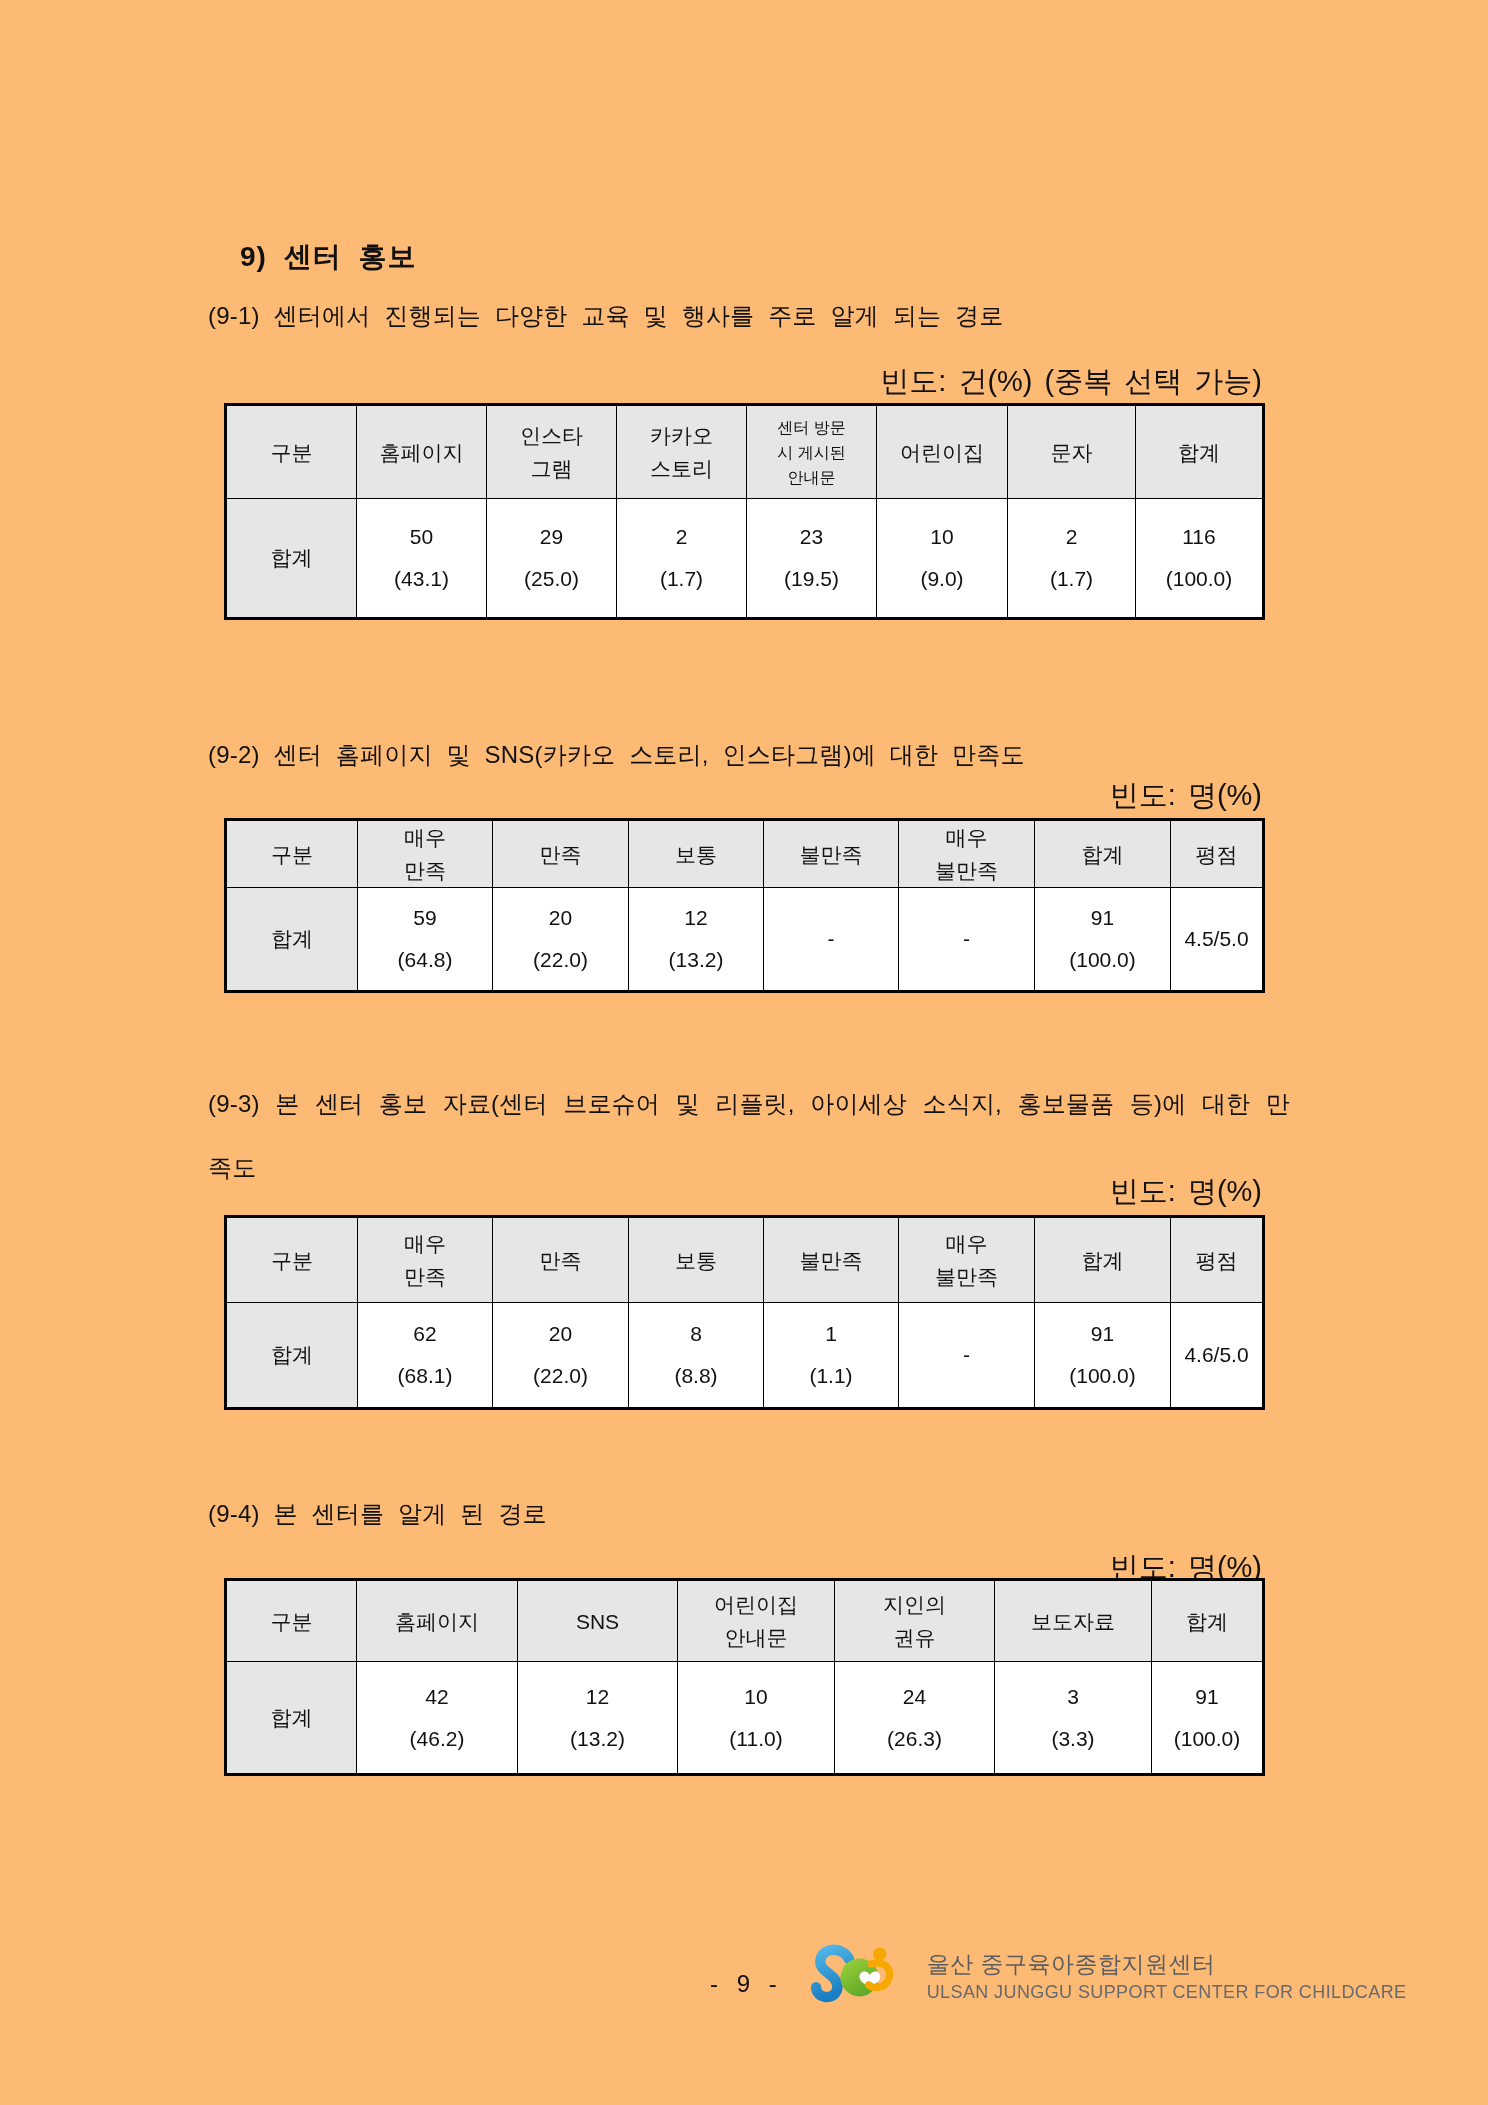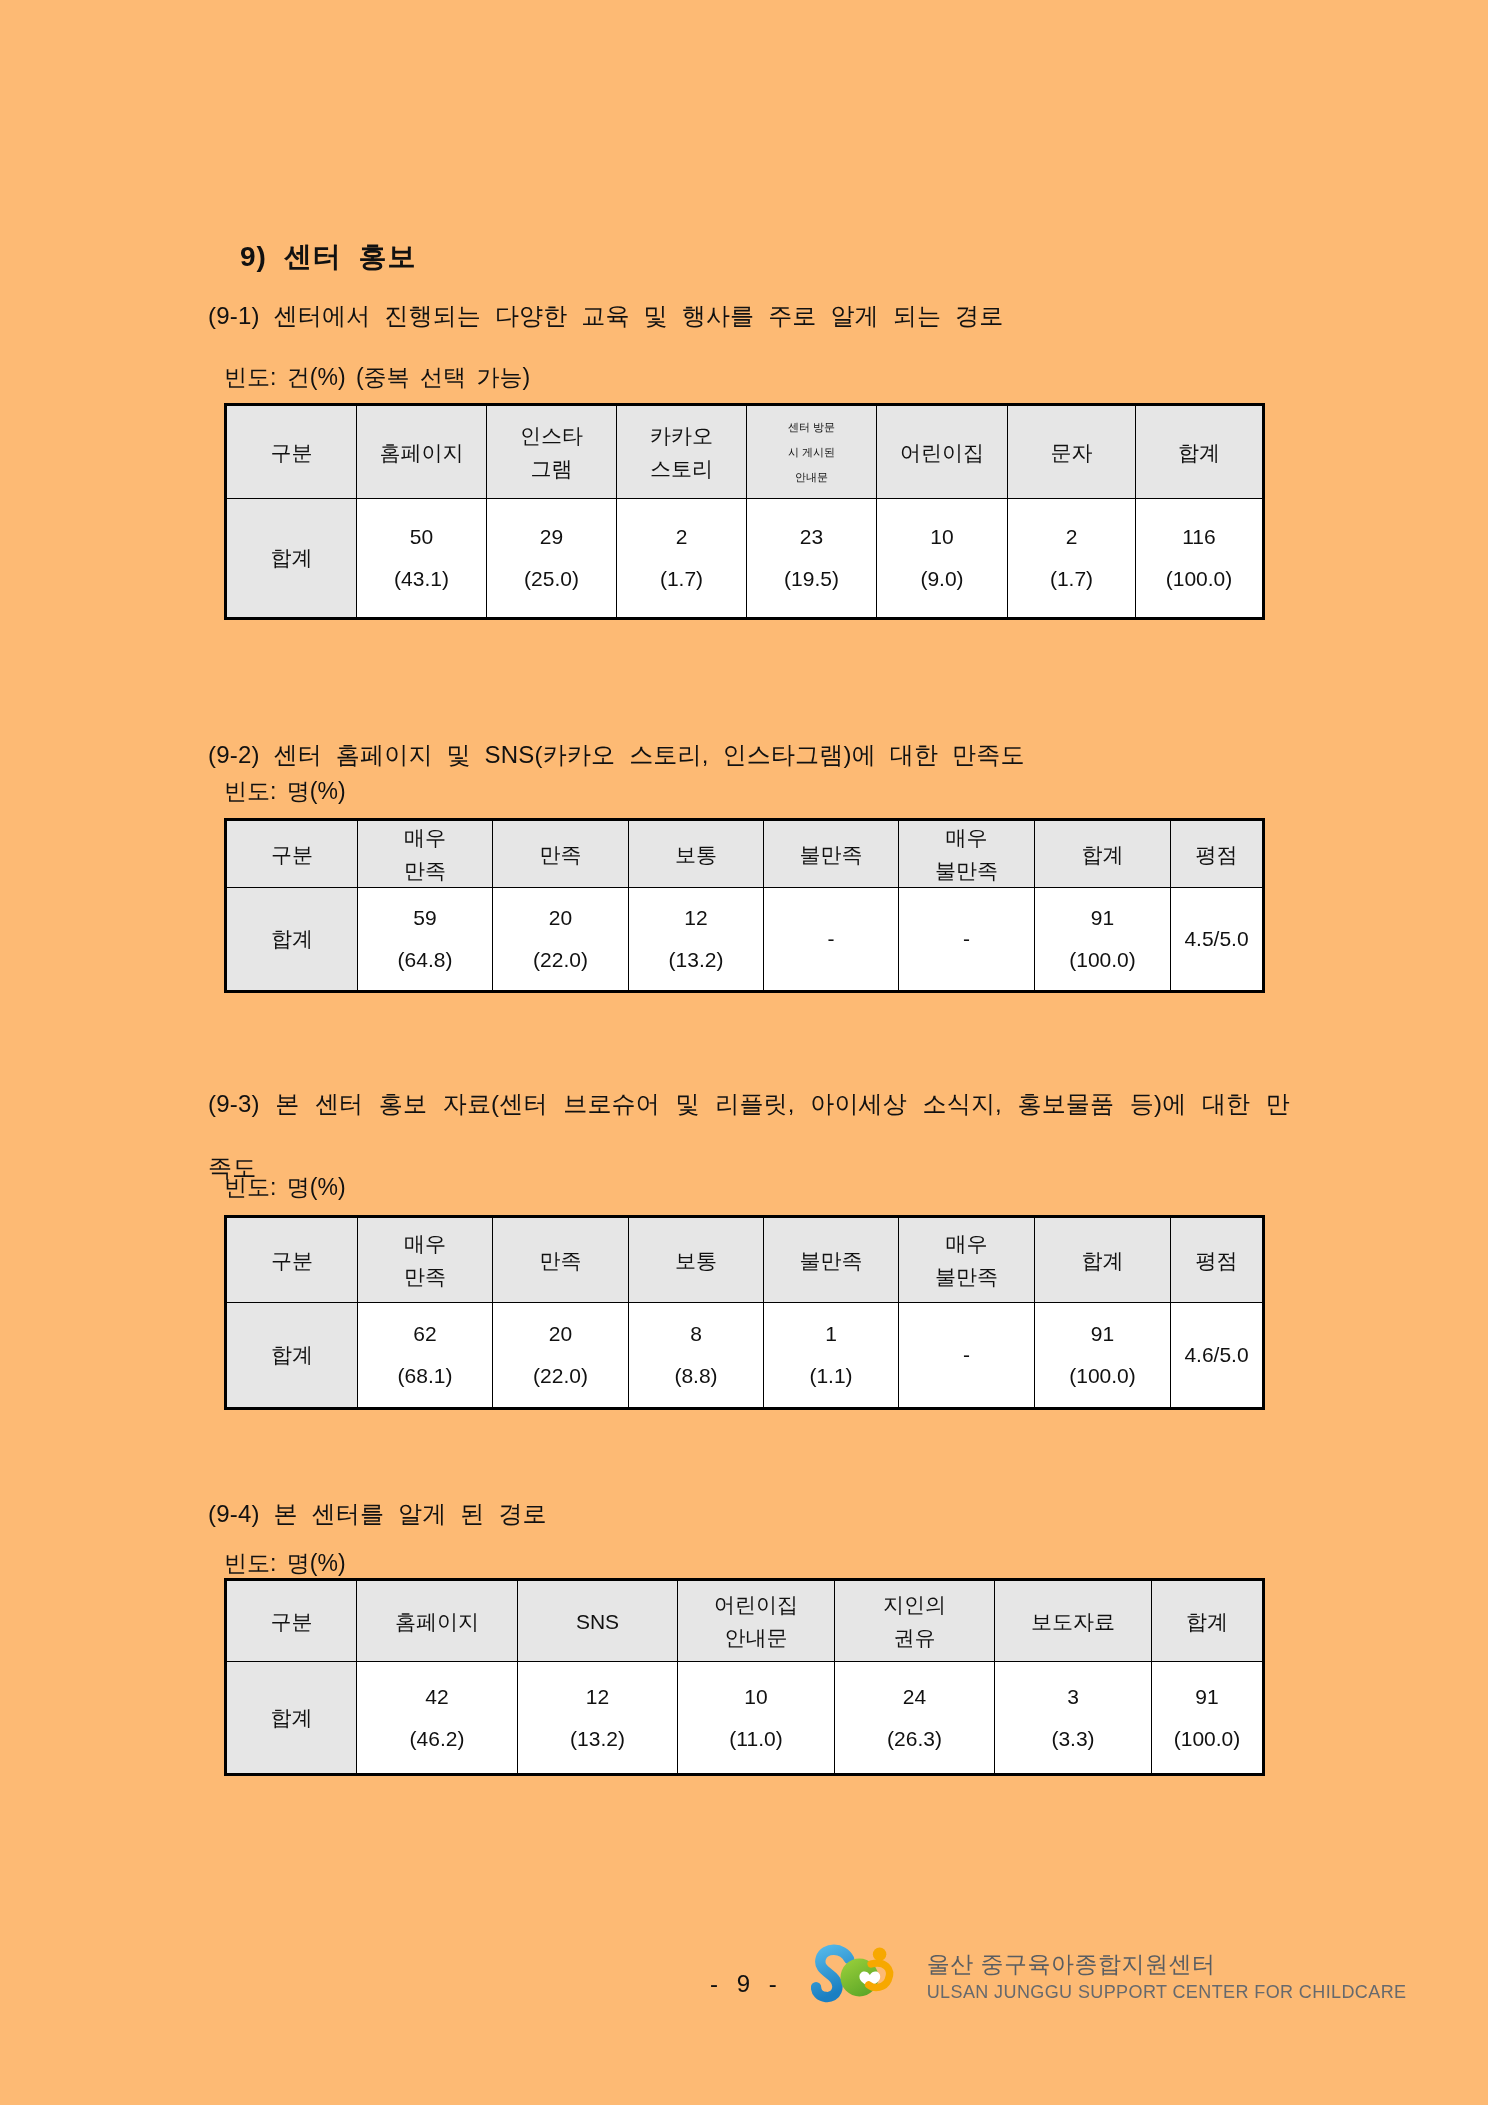--- a/index.html
+++ b/index.html
@@ -8,32 +8,32 @@
   .page { position: absolute; left: 0; top: 0; width: 1488px; height: 2105px; background: #fdba74; }
 
   .doc-title { position: absolute; left: 240px; top: 238px; font-size: 28px; font-weight: bold; letter-spacing: 1px; word-spacing: 8px; }
 
   .heading { position: absolute; left: 208px; font-size: 24px; word-spacing: 7px; letter-spacing: 0.2px; }
   .h1 { top: 300px; }
   .h2 { top: 719px; margin-top: 20px; }
   .h3 { top: 1072px; width: 1082px; line-height: 64px; text-align: justify; }
   .h4 { top: 1498px; }
 
-  .note { position: absolute; left: 224px; width: 1038px; text-align: left; font-size: 23px; word-spacing: 4px; }
+  .note { position: absolute; left: 224px; width: 1038px; text-align: right; font-size: 29px; word-spacing: 4px; }
   .n1 { top: 362px; }
   .n2 { top: 776px; }
   .n3 { top: 1172px; }
   .n4 { top: 1548px; }
 
   table.t { position: absolute; left: 224px; width: 1038px; border-collapse: collapse; table-layout: fixed; border: 3px solid #000; font-size: 21px; }
   table.t th, table.t td { border: 1px solid #000; text-align: center; vertical-align: middle; white-space: pre-line; padding: 0; font-weight: normal; }
   table.t th { background: #e6e6e6; line-height: 33px; }
   table.t td { line-height: 42px; background: #fff; }
   table.t td.label { background: #e6e6e6; }
-  table.t th.small { font-size: 11px; line-height: 25px; }
+  table.t th.small { font-size: 16px; line-height: 25px; }
   .t1 { top: 403px; }
   .t2 { top: 818px; }
   .t2 th { line-height: 29px; }
   .t2 td, .t3 td { line-height: 40px; }
   .t3 { top: 1215px; }
   .t4 { top: 1578px; }
 
   .footer { position: absolute; left: 710px; top: 1930px; height: 80px; display: flex; align-items: center; }
   .pagenum { font-size: 24px; letter-spacing: 2px; word-spacing: 8px; margin-right: 32px; margin-top: 28px; }
   .logo-mark { width: 92px; height: 66px; margin-top: 10px; }

